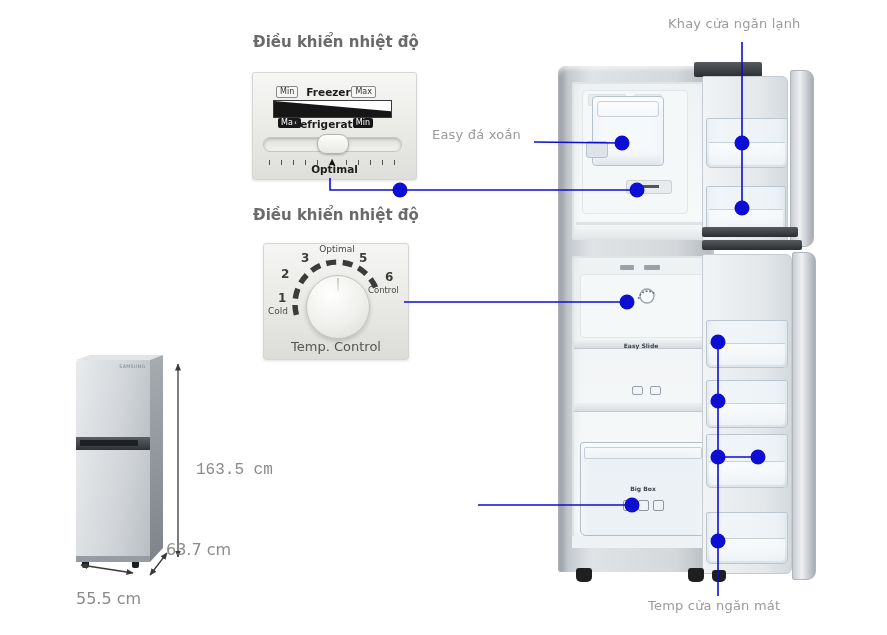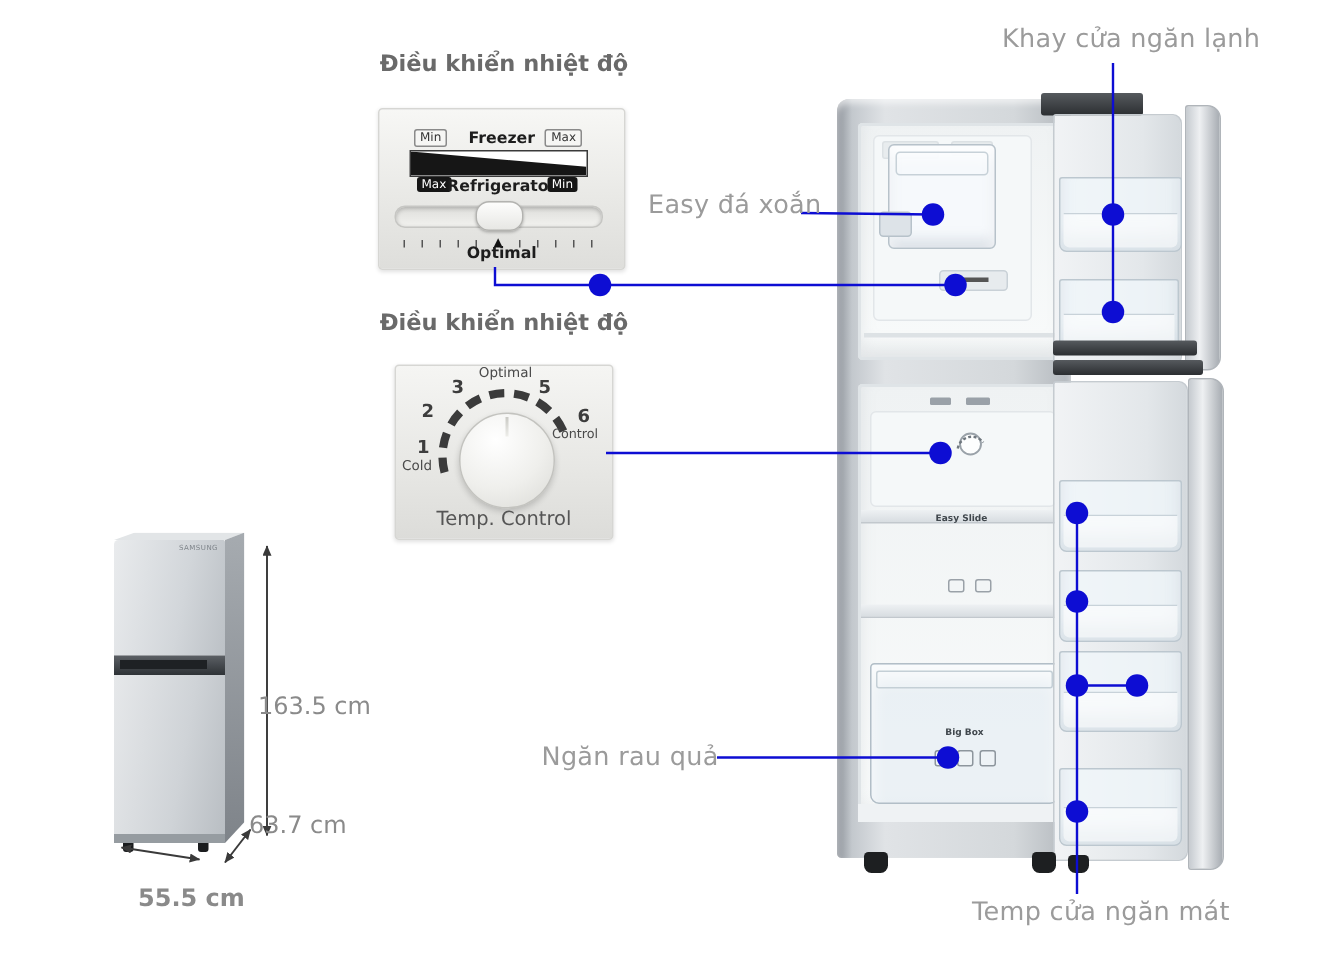--- a/index.html
+++ b/index.html
@@ -1,30 +1,30 @@
 <!DOCTYPE html>
 <html><head>
 <meta charset="utf-8">
 <style>
   html,body{margin:0;padding:0;background:#fff;}
   .canvas{position:relative;width:887px;height:635px;background:#fff;overflow:hidden;
           font-family:"DejaVu Sans","Liberation Sans",sans-serif;}
 
   
-  .callout-label{position:absolute;font-size:17px;color:#9b9b9b;white-space:nowrap;letter-spacing:.2px;text-align:right;}
+  .callout-label{position:absolute;font-size:13px;color:#9b9b9b;white-space:nowrap;letter-spacing:.2px;text-align:right;}
   .dim-label{position:absolute;font-size:16px;color:#8a8a8a;white-space:nowrap;}
   .panel-title{position:absolute;width:192px;text-align:center;font-size:15px;font-weight:600;
                color:#6a6a6a;line-height:1.08;}
   .panel-title span{display:block;}
 
   
   .panel1{position:absolute;left:252px;top:72px;width:163px;height:106px;border-radius:3px;
           background:linear-gradient(180deg,#f7f7f5,#e9e9e6 55%,#dededb);
           border:1px solid #d6d6d3;box-shadow:0 1px 3px rgba(0,0,0,.12);}
-  .p1-row{position:absolute;left:0;right:0;height:12px;}
+  .p1-row{position:absolute;left:0;right:12px;height:12px;}
   .p1-center{position:absolute;left:0;right:0;text-align:center;font-size:10.5px;font-weight:700;color:#1d1d1d;}
   .minmax-outline{position:absolute;font-size:8px;color:#333;border:1px solid #8a8a8a;border-radius:2px;
                   background:#f6f6f4;padding:0 3px;line-height:10px;}
   .minmax-filled{position:absolute;font-size:8px;color:#fff;background:#161616;border-radius:2px;
                  padding:0 3px;line-height:10px;}
   .wedge-bar{position:absolute;left:20px;top:27px;width:117px;height:16px;background:#fff;border:1px solid #3a3a3a;}
   .wedge{position:absolute;inset:0;background:#161616;clip-path:polygon(0 0,100% 64%,100% 100%,0 100%);}
   .slider-track{position:absolute;left:10px;top:64px;width:137px;height:13px;border-radius:7px;
                 background:linear-gradient(180deg,#dededb,#f2f2ef);border:1px solid #c6c6c3;
                 box-shadow:inset 0 1px 3px rgba(0,0,0,.22);}
@@ -191,23 +191,23 @@
       </div>
       <div class="mini-handle">
           <i></i>
         </div>
       <div class="mini-lower"></div>
       <div class="mini-bottom"></div>
       <div class="mini-foot" style="left:6px;top:202px;"></div>
       <div class="mini-foot" style="left:56px;top:202px;"></div>
     </div>
   </div>
-  <div class="dim-label lbl" style="left:172px;top:461px;">163.5 cm</div>
+  <div class="dim-label lbl" style="left:196px;top:461px;font-family:Liberation Mono, monospace;">163.5 cm</div>
   <div class="dim-label lbl" style="left:166px;top:540px;">63.7 cm</div>
-  <div class="dim-label lbl" style="left:92px;top:589px;font-weight:bold;">55.5 cm</div>
+  <div class="dim-label lbl" style="left:76px;top:589px;">55.5 cm</div>
 
   <div>
     <div class="cab">
 
       <div class="interior frz-int">
         <div class="backpanel" style="left:10px;top:8px;width:104px;height:122px;"></div>
         <div class="vent" style="left:16px;top:12px;width:36px;height:10px;"></div>
         <div class="vent" style="left:62px;top:12px;width:26px;height:8px;"></div>
         <div class="icemaker">
           <div class="lid"></div>
@@ -305,16 +305,15 @@
       <circle cx="718" cy="342" r="7.5"></circle>
         <circle cx="718" cy="401" r="7.5"></circle>
       <circle cx="718" cy="457" r="7.5"></circle>
         <circle cx="758" cy="457" r="7.5"></circle>
       <circle cx="718" cy="541" r="7.5"></circle>
     </g>
   </svg>
 
   <div class="callout-label lbl" style="left:668px;top:16px;">Khay cửa ngăn lạnh</div>
   <div class="callout-label lbl" style="left:432px;top:127px;">Easy đá xoắn</div>
-  <div class="callout-label lbl" style="left:361px;top:495px;">Ngăn rau quả</div>
   <div class="callout-label lbl" style="left:648px;top:598px;">Temp cửa ngăn mát</div>
 
 </div>
 
 </body></html>

